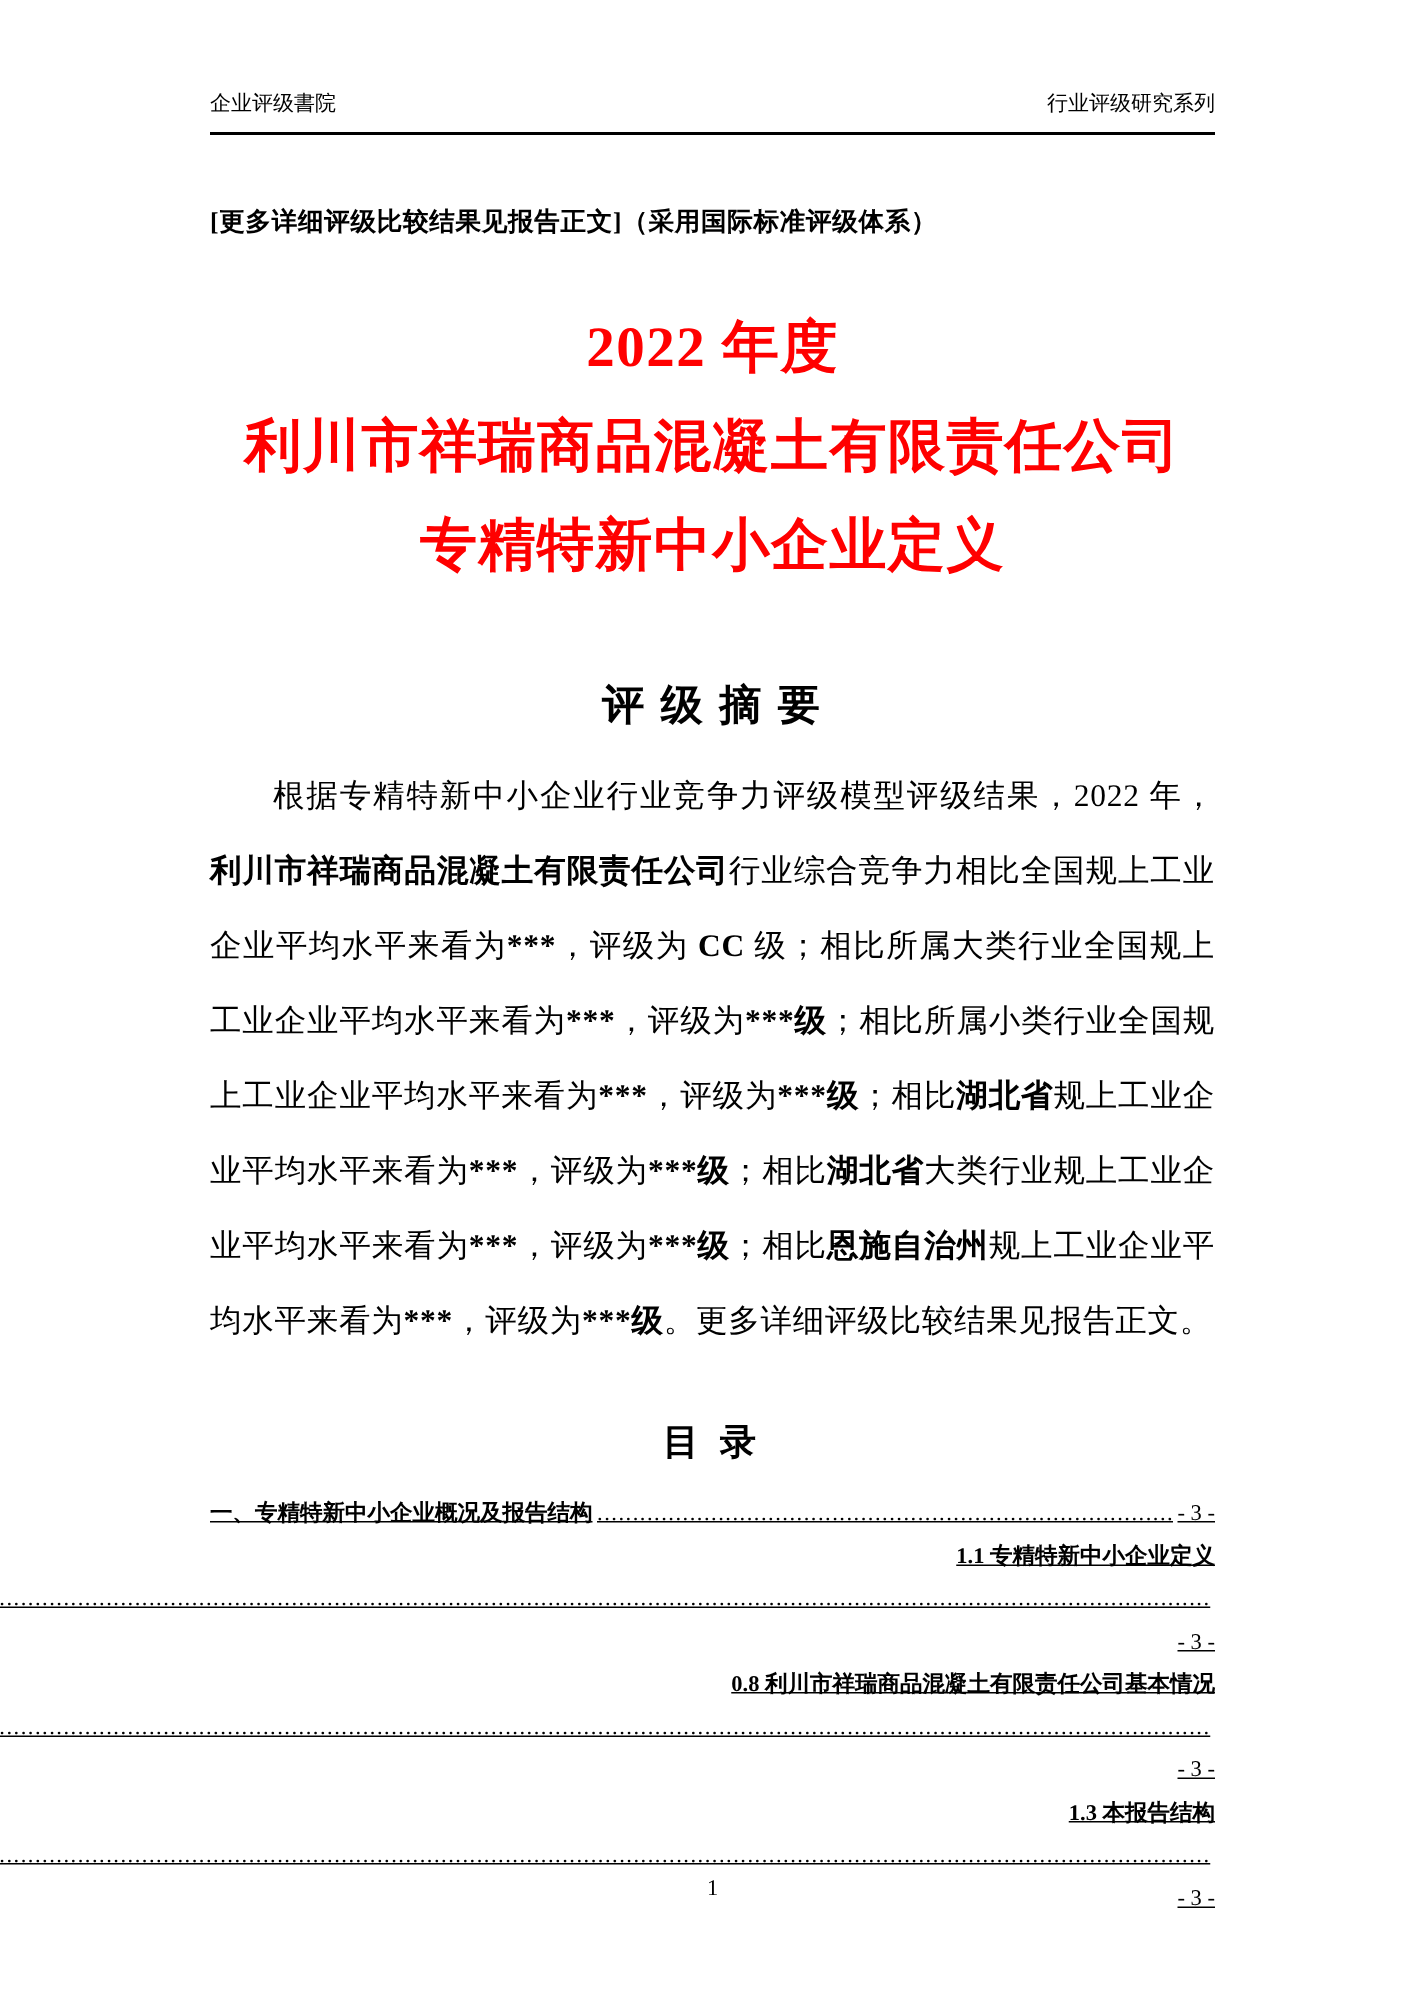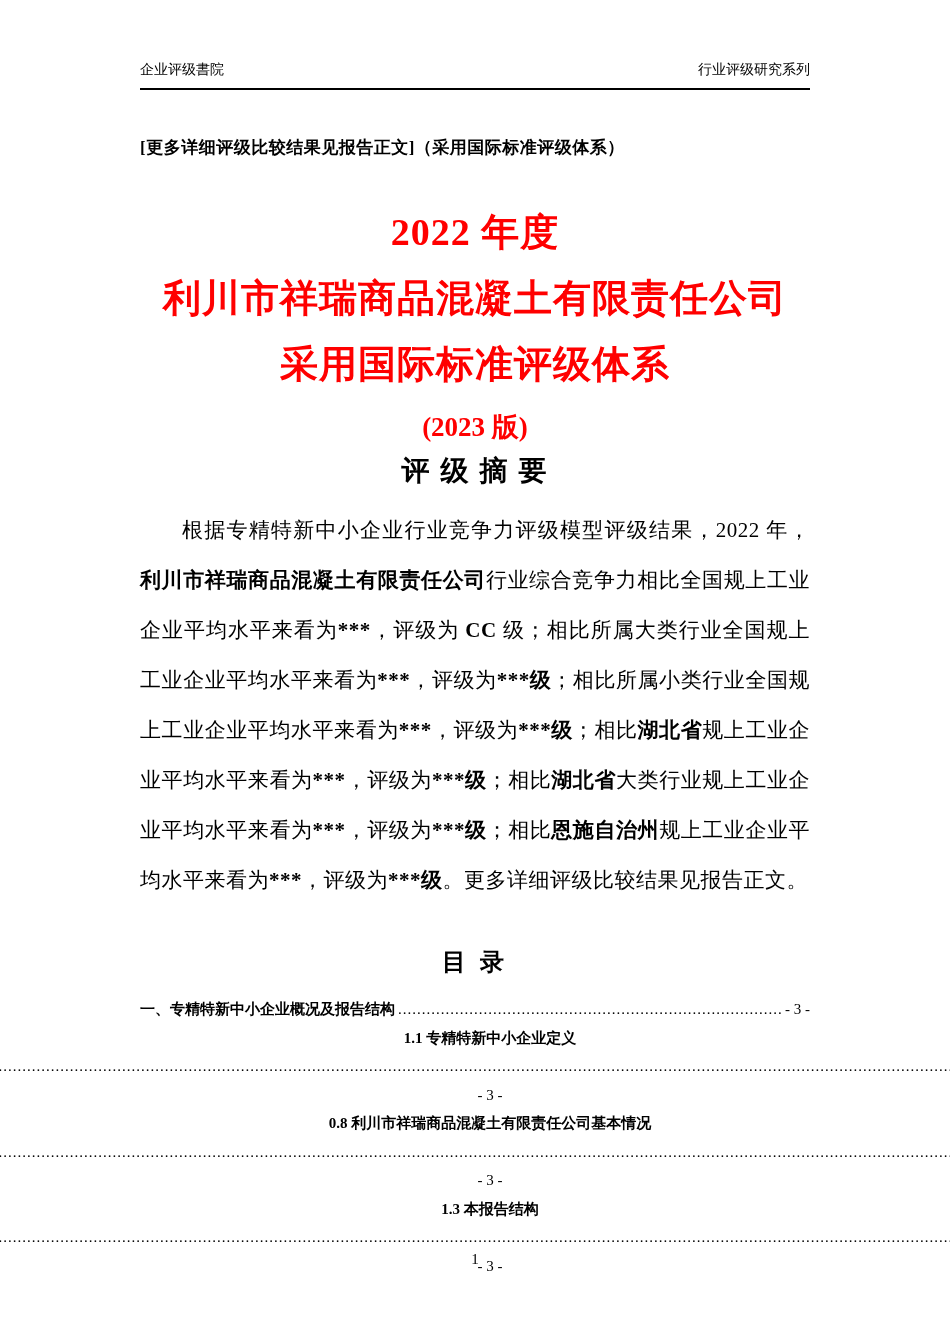--- a/index.html
+++ b/index.html
@@ -52,20 +52,21 @@
     letter-spacing: 1px;
   }
   .edition {
     font-size: 27px;
     line-height: 48px;
     margin-top: 6px;
   }
 
   
   .summary-heading {
+    margin-top: 54px;
     text-align: center;
     font-size: 28px;
     font-weight: bold;
     letter-spacing: 2px;
     line-height: 40px;
   }
   .summary-paragraph {
     margin-top: 14px;
     font-size: 21px;
     line-height: 50px;
@@ -80,22 +81,23 @@
     margin-top: 40px;
     text-align: center;
     font-size: 24px;
     font-weight: bold;
     letter-spacing: 4px;
     line-height: 34px;
   }
   .toc { margin-top: 16px; font-size: 15px; }
   .toc-row {
     display: flex;
-    align-items: center;
+    align-items: flex-end;
     line-height: 28.5px;
+    text-decoration: underline;
   }
   .toc-row.level-2 { padding-left: 30px; flex-direction: column; }
   .toc-label { font-weight: bold; white-space: nowrap; }
   .toc-leader {
     flex: 1;
     overflow: hidden;
     white-space: nowrap;
     margin: 0 3px;
     font-weight: normal;
   }
@@ -124,22 +126,21 @@
     <span>企业评级書院</span>
     <span>行业评级研究系列</span>
   </header>
   <div class="header-rule"></div>
 
   <p class="subtitle">[更多详细评级比较结果见报告正文]（采用国际标准评级体系）</p>
 
   <div class="title-block">
     <div class="title-line">2022 年度</div>
     <div class="title-line">利川市祥瑞商品混凝土有限责任公司</div>
-    <div class="title-line">采用国际标准评级体系</div>
-    <div class="edition">(2023 版)</div>
+    <div class="title-line">专精特新中小企业定义</div>
   </div>
 
   <h2 class="summary-heading">评 级 摘 要</h2>
 
   <p class="summary-paragraph"><span>根据专精特新中小企业行业竞争力评级模型评级结果，2022 年，</span><span class="b">利川市祥瑞商品混凝土有限责任公司</span><span>行业综合竞争力相比全国规上工业企业平均水平来看为</span><span class="b">***</span><span>，评级为 </span><span class="b">CC</span><span> 级；相比所属大类行业全国规上工业企业平均水平来看为</span><span class="b">***</span><span>，评级为</span><span class="b">***级</span><span>；相比所属小类行业全国规上工业企业平均水平来看为</span><span class="b">***</span><span>，评级为</span><span class="b">***级</span><span>；相比</span><span class="b">湖北省</span><span>规上工业企业平均水平来看为</span><span class="b">***</span><span>，评级为</span><span class="b">***级</span><span>；相比</span><span class="b">湖北省</span><span>大类行业规上工业企业平均水平来看为</span><span class="b">***</span><span>，评级为</span><span class="b">***级</span><span>；相比</span><span class="b">恩施自治州</span><span>规上工业企业平均水平来看为</span><span class="b">***</span><span>，评级为</span><span class="b">***级</span><span>。更多详细评级比较结果见报告正文。</span></p>
 
   <h2 class="toc-heading">目 录</h2>
 
   <nav class="toc">
       <div class="toc-row level-1">

